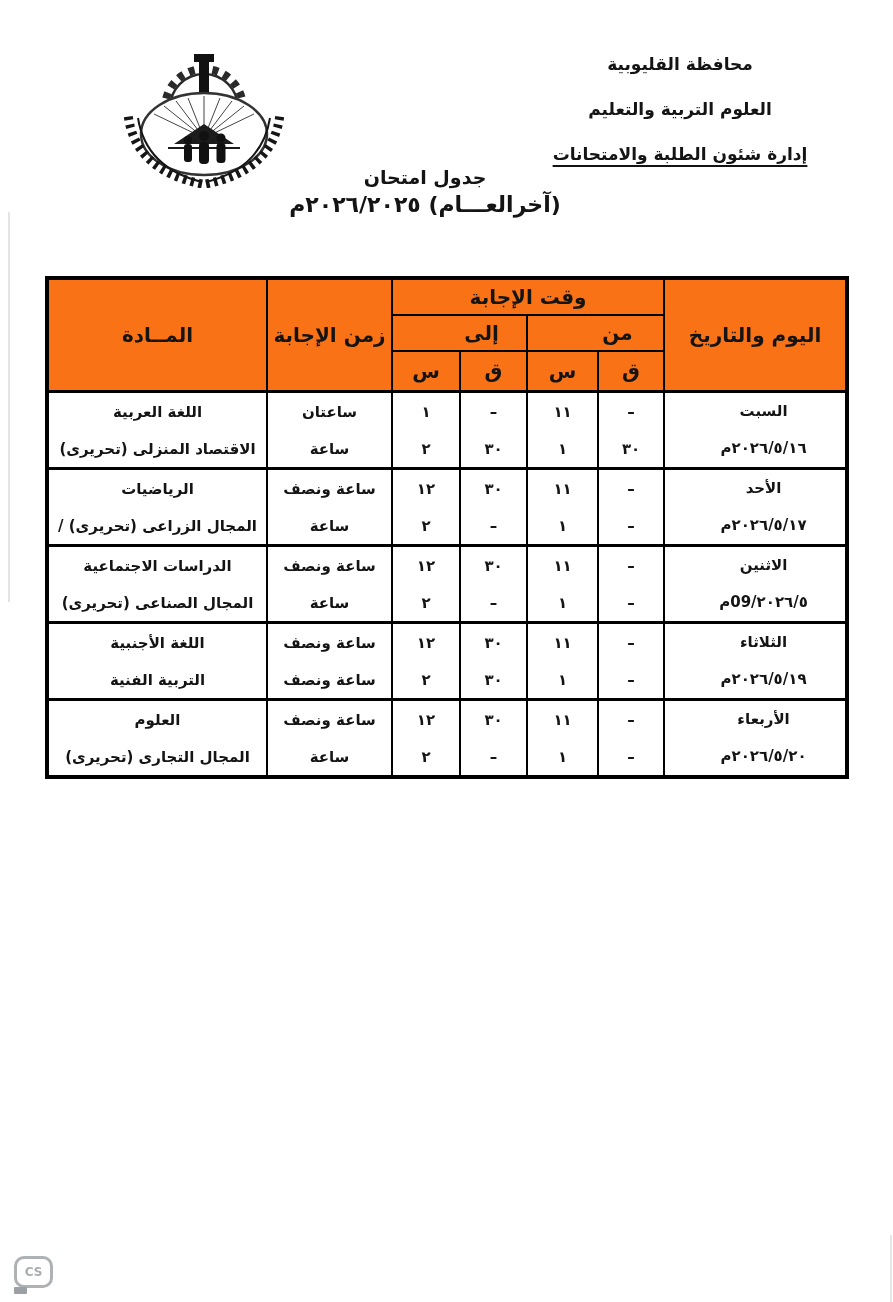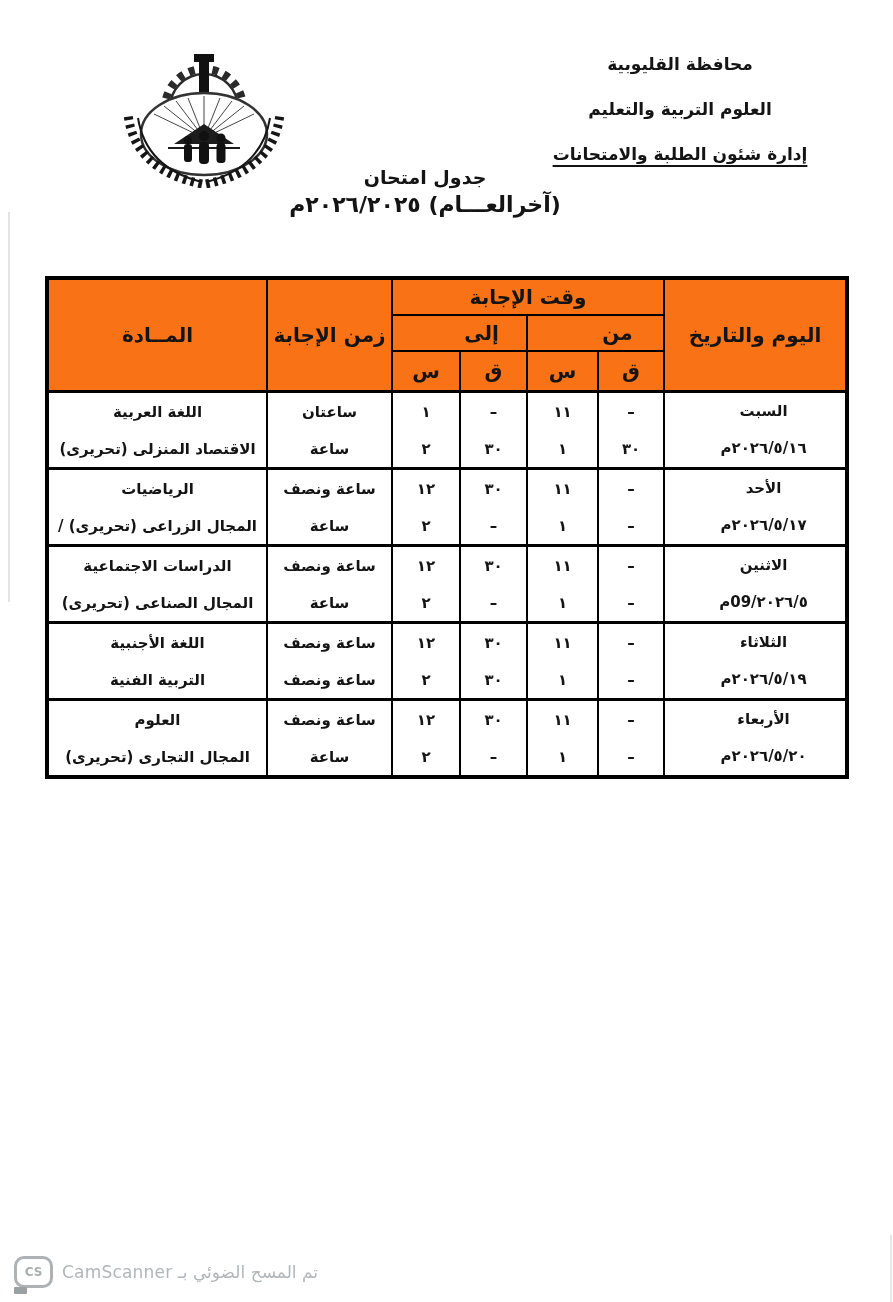--- a/index.html
+++ b/index.html
@@ -270,16 +270,15 @@
         <td class="num-cell">٢</td>
         <td>ساعة</td>
         <td>المجال التجارى (تحريرى)</td>
       </tr>
     </tbody>
   </table>
 
 
   <div class="watermark">
     <div class="cs-icon">CS</div>
-    <div class="wm-text">تم المسح الضوئي بـ CamScanner</div>
   </div>
 
 </div>
 
 </body></html>

